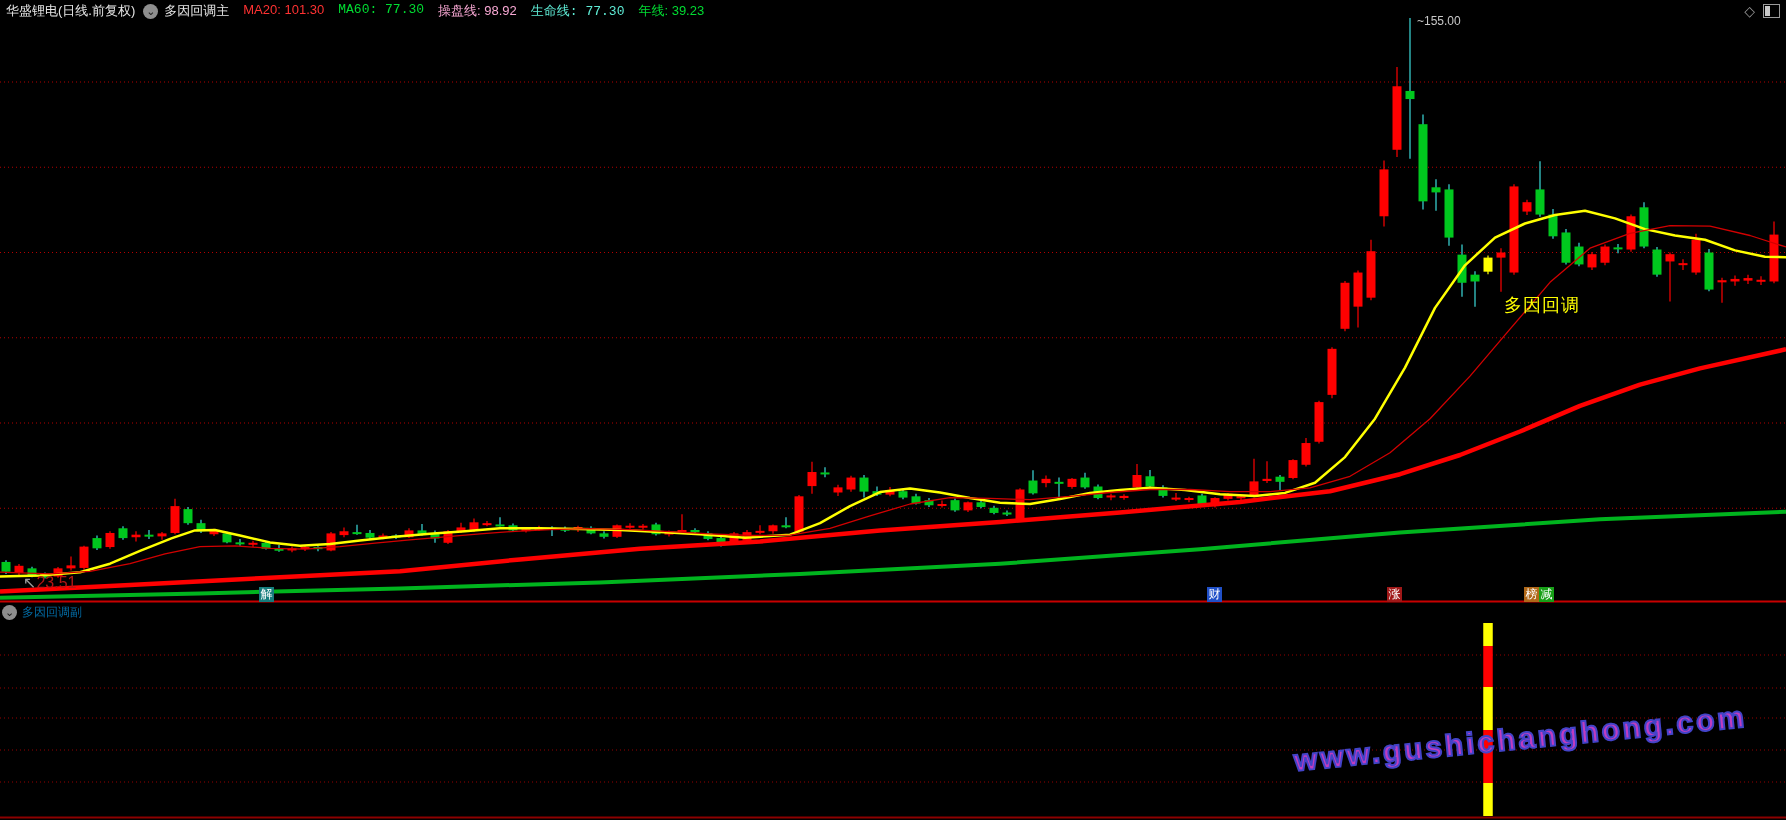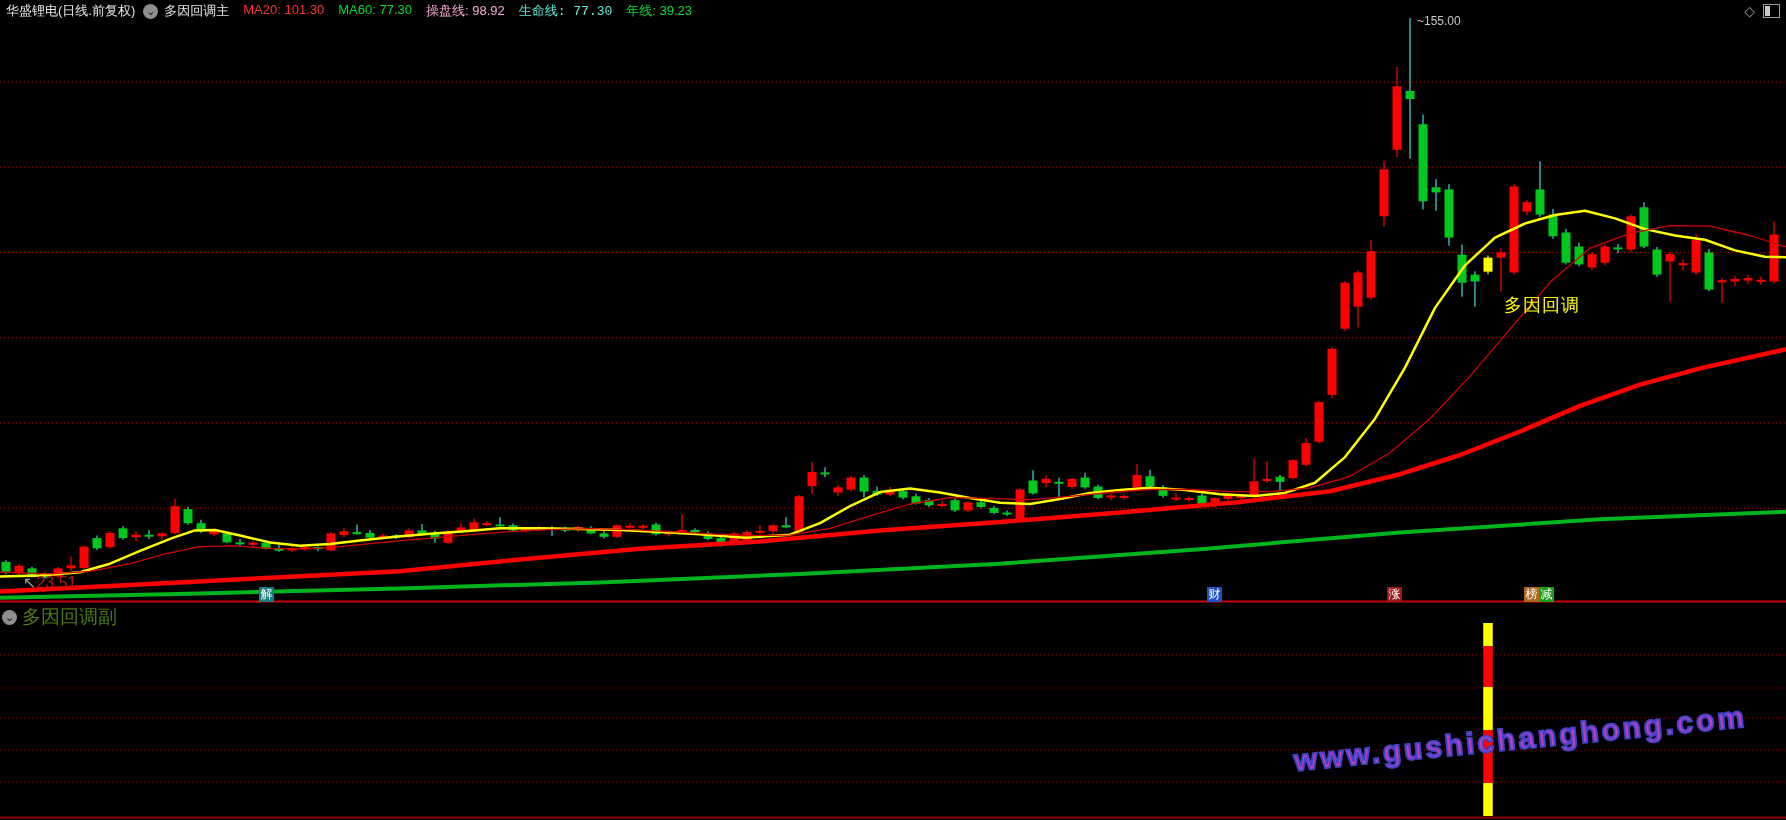--- a/index.html
+++ b/index.html
@@ -17,21 +17,21 @@
   .diamond{color:#9a9a9a;font-size:14px;margin-right:8px;}
   .panelico{width:15px;height:12px;border:1px solid #9a9a9a;position:relative;background:#000;}
   .panelico::after{content:"";position:absolute;left:1px;top:1px;bottom:1px;width:5px;background:#c8c8c8;}
   .evlabels span{position:absolute;top:587px;width:15px;height:15px;line-height:15px;
                  text-align:center;color:#fff;font-size:12px;}
   #signal-label{position:absolute;color:#ffff00;font-size:18px;letter-spacing:1px;z-index:4;}
   #high-label{position:absolute;color:#c8c8c8;font-size:12px;z-index:4;white-space:nowrap;}
   #low-label{position:absolute;font-size:16px;z-index:4;white-space:nowrap;color:#b41414;}
   #low-label .arr{color:#999;}
   .subtitlebar{position:absolute;left:2px;top:604px;display:flex;align-items:center;z-index:5;}
-  .subtitlebar .t{margin-left:5px;color:#4d7c0f;font-size:19px;}
+  .subtitlebar .t{margin-left:5px;color:#0369a1;font-size:12px;}
   #watermark{position:absolute;left:1294px;top:744px;z-index:7;font-size:30px;font-weight:bold;
              letter-spacing:3px;color:#c03cc0;-webkit-text-stroke:2px #4343c8;
              text-shadow:0 0 1px #4343c8;transform:rotate(-5.6deg);transform-origin:0 50%;
              white-space:nowrap;}
 </style>
 </head>
 <body>
 
 <div id="stage">
 
@@ -333,21 +333,21 @@
       <rect x="1483.25" y="730" width="9.5" height="53" fill="#ff0000"></rect>
       <rect x="1483.25" y="783" width="9.5" height="33" fill="#ffff00"></rect>
     </svg>
 
   <div class="topbar">
     <span class="t">华盛锂电(日线.前复权)</span>
     <span class="circ">⌄</span>
     <span class="t">多因回调主</span>
     <span class="legend" id="legend">
         <span style="color: rgb(255, 50, 50);">MA20: 101.30</span>
-        <span style="color: rgb(0, 220, 50);">MA60: 77.30</span>
+        <span style="color: rgb(0, 220, 50); font-family: Liberation Mono, monospace;">MA60: 77.30</span>
         <span style="color: #f9a8d4;">操盘线: 98.92</span>
         <span style="color: #5eead4; font-family: Liberation Mono, monospace;">生命线: 77.30</span>
         <span style="color: rgb(0, 220, 50);">年线: 39.23</span>
       </span>
   </div>
 
   <div class="winicons">
     <span class="diamond">◇</span>
     <span class="panelico"></span>
   </div>

